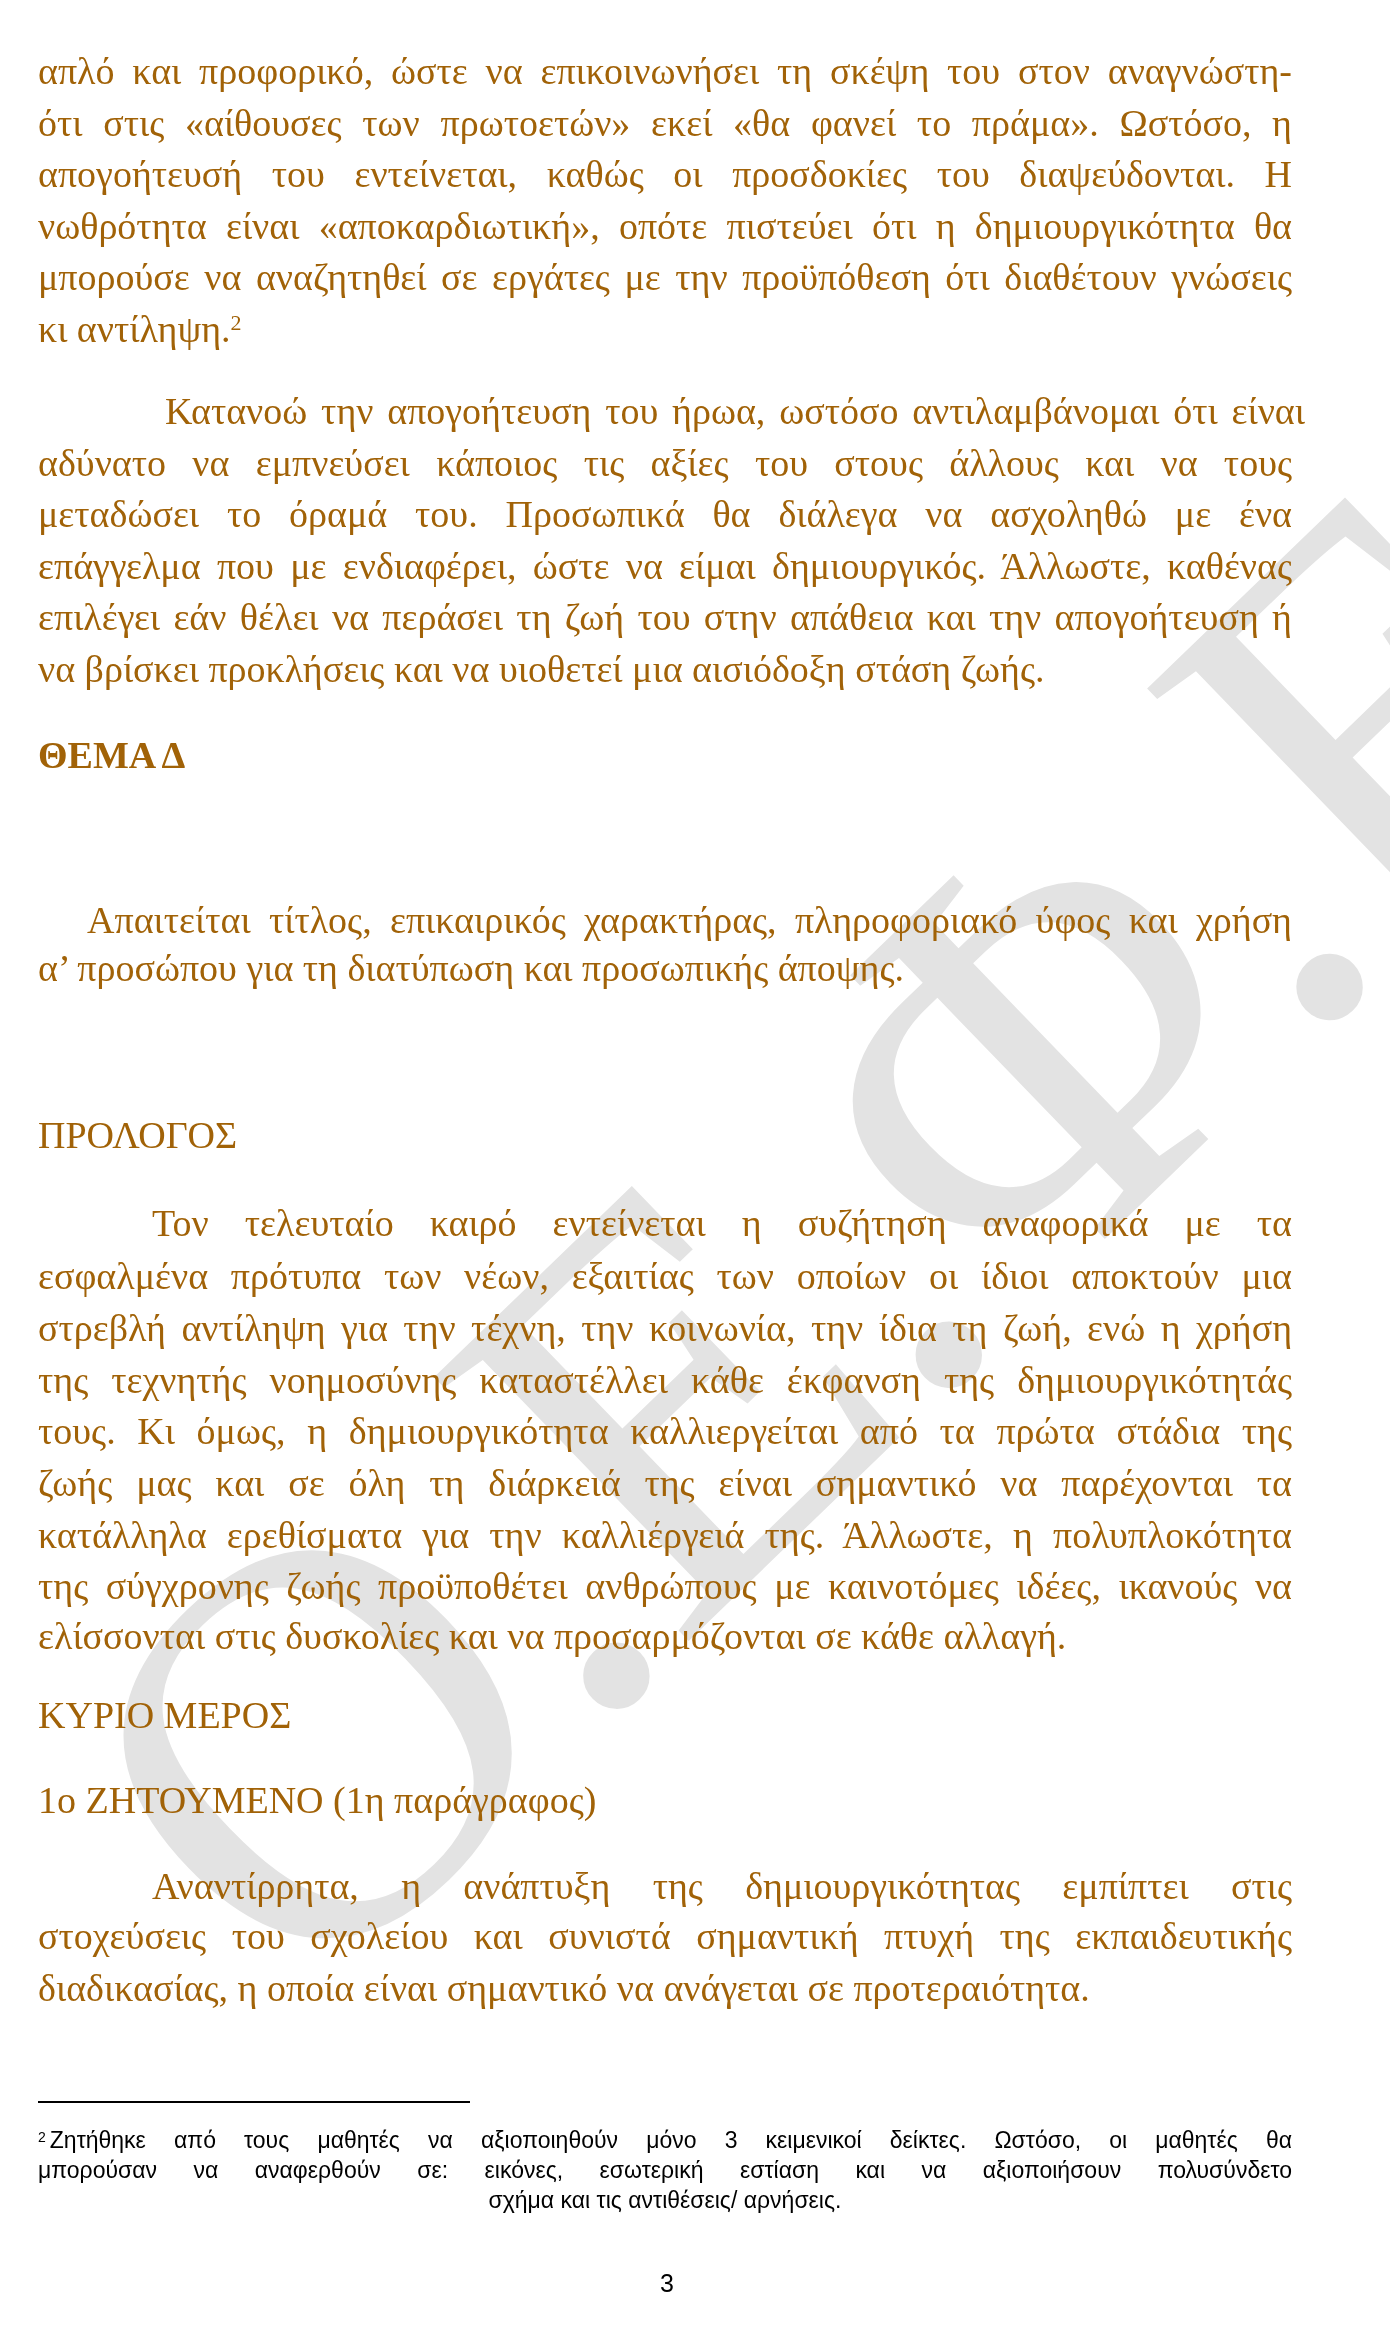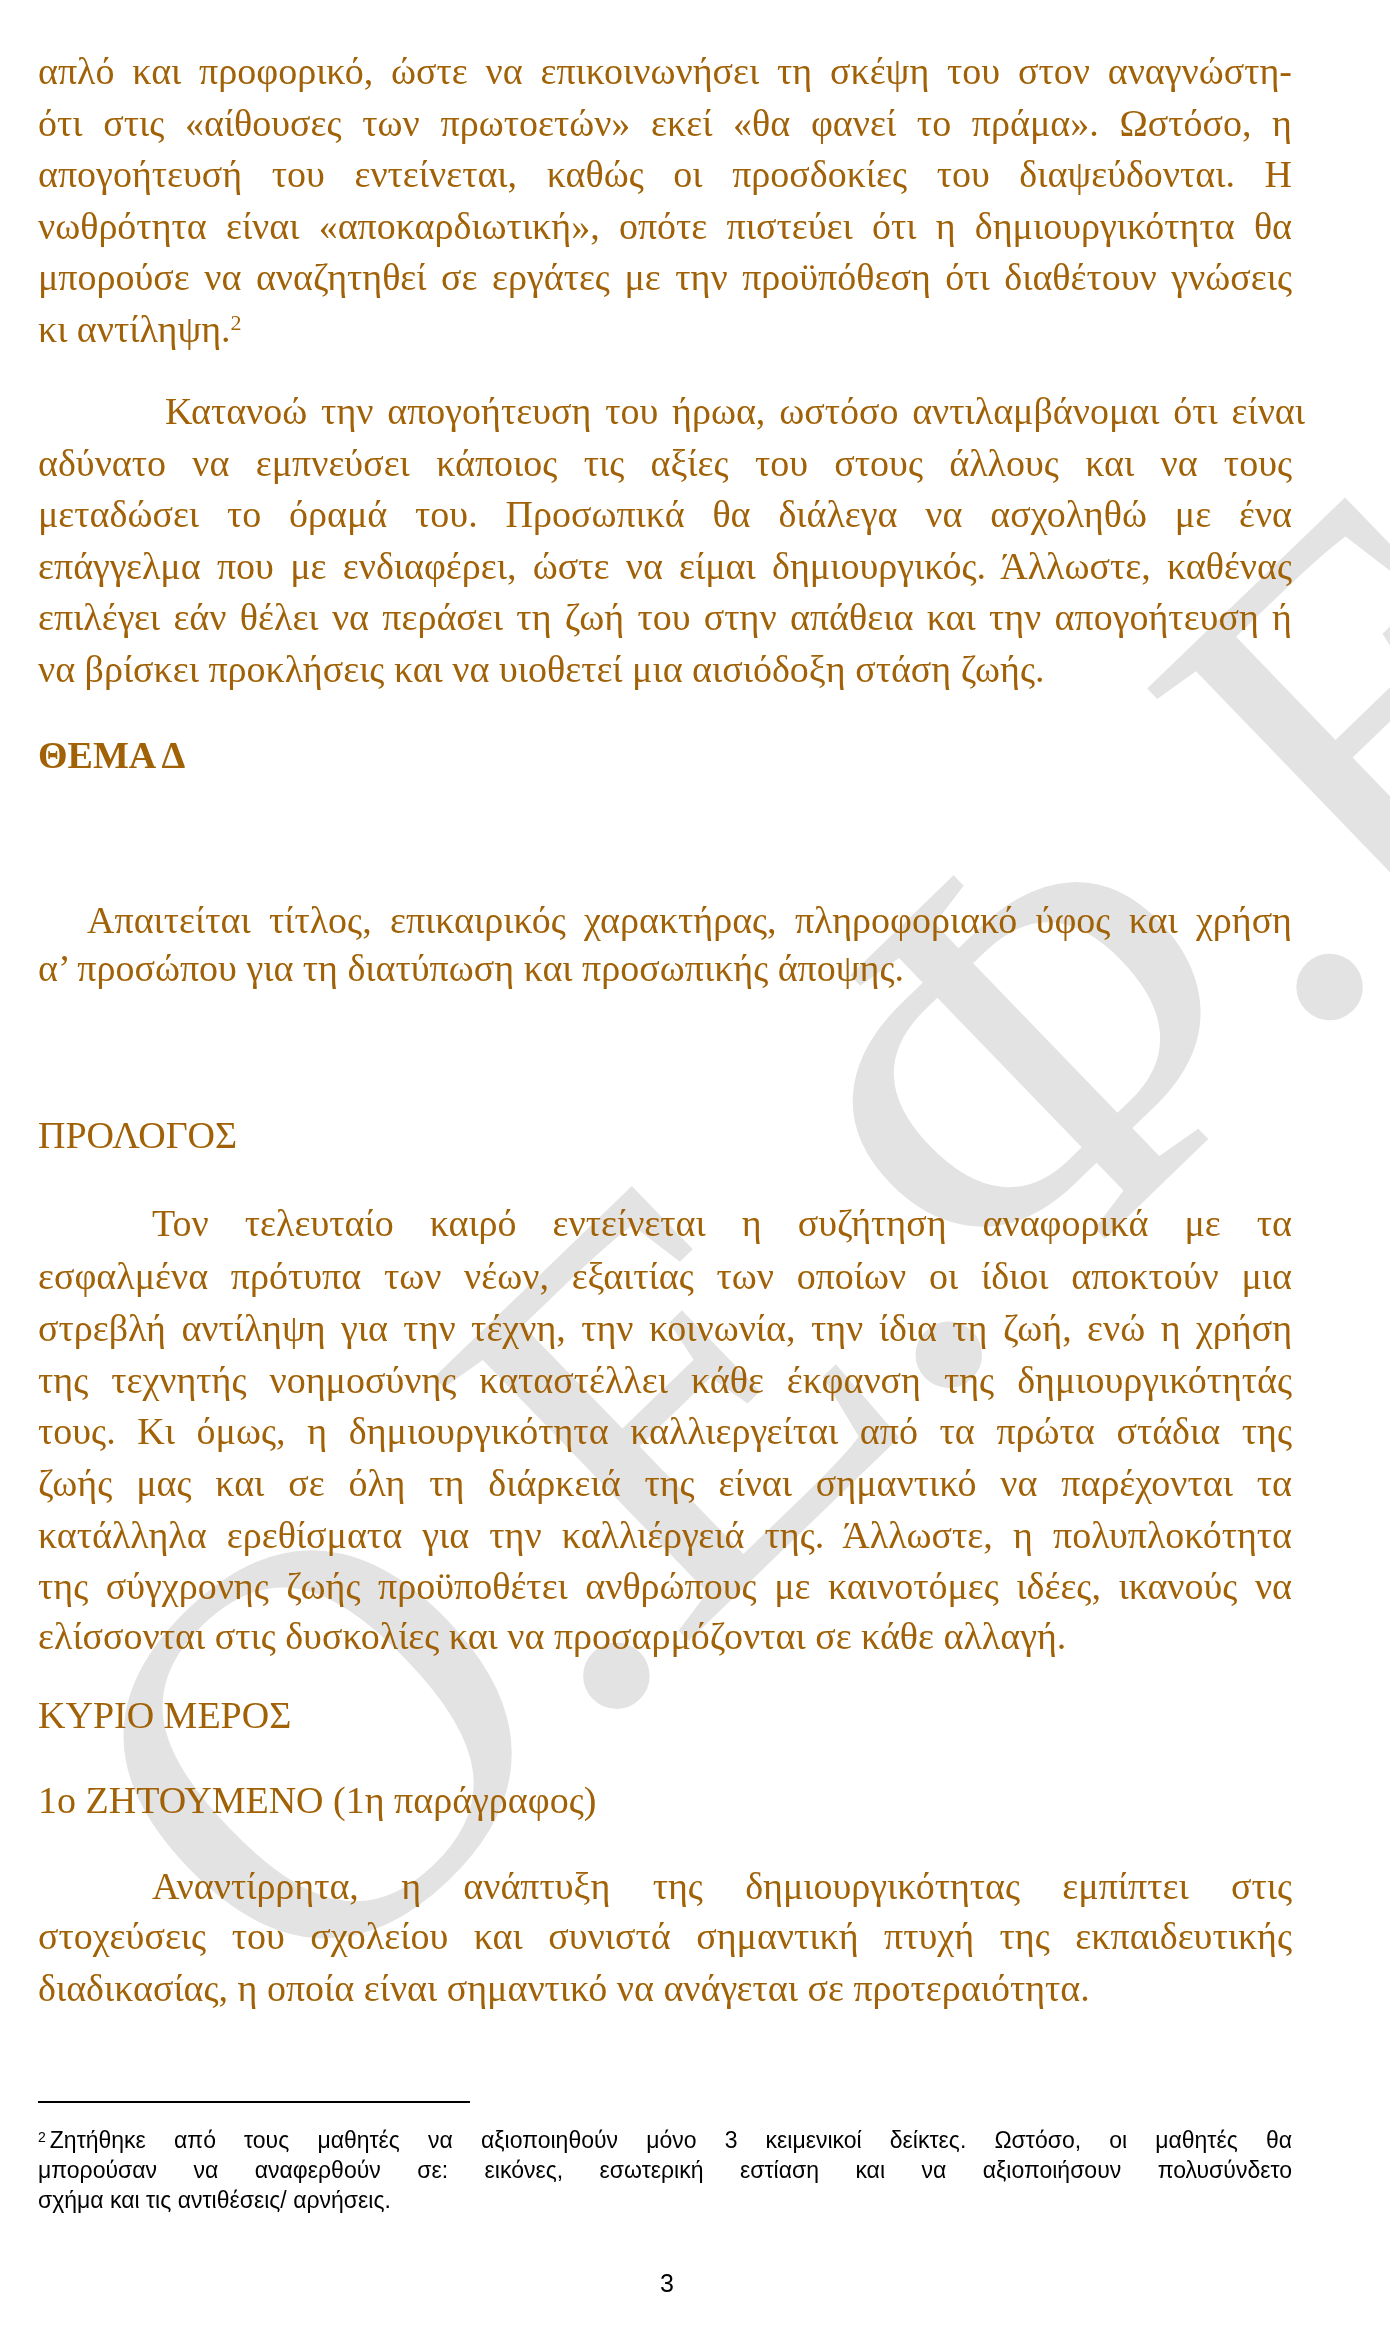--- a/index.html
+++ b/index.html
@@ -35,21 +35,21 @@
     white-space: nowrap;
     height: 44px;
   }
   .j { text-align: justify; text-align-last: justify; white-space: normal; overflow: hidden; }
   .bold { font-weight: bold; }
   sup.fnref { font-size: 22px; vertical-align: top; position: relative; top: -6px; }
   .fn-rule { position: absolute; left: 38px; top: 2101px; width: 432px; height: 2px; background: #000; }
   .fn {
     position: absolute; left: 38px; width: 1254px;
     font-family: "Liberation Sans", sans-serif;
-    font-size: 23px; line-height: 28px; height: 28px; color: #000; white-space: nowrap;
+    font-size: 23px; line-height: 28px; height: 28px; color: #000; white-space: nowrap; text-align: center;
   }
   .fn.j { white-space: normal; }
   .fn sup { font-size: 14px; vertical-align: top; position: relative; top: -3px; margin-right: 4px; }
   .pagenum {
     position: absolute; left: 655px; top: 2269px; width: 24px; text-align: center;
     font-family: "Liberation Sans", sans-serif; font-size: 25px; line-height: 28px; color: #000;
   }
 </style>
 </head>
 <body>

